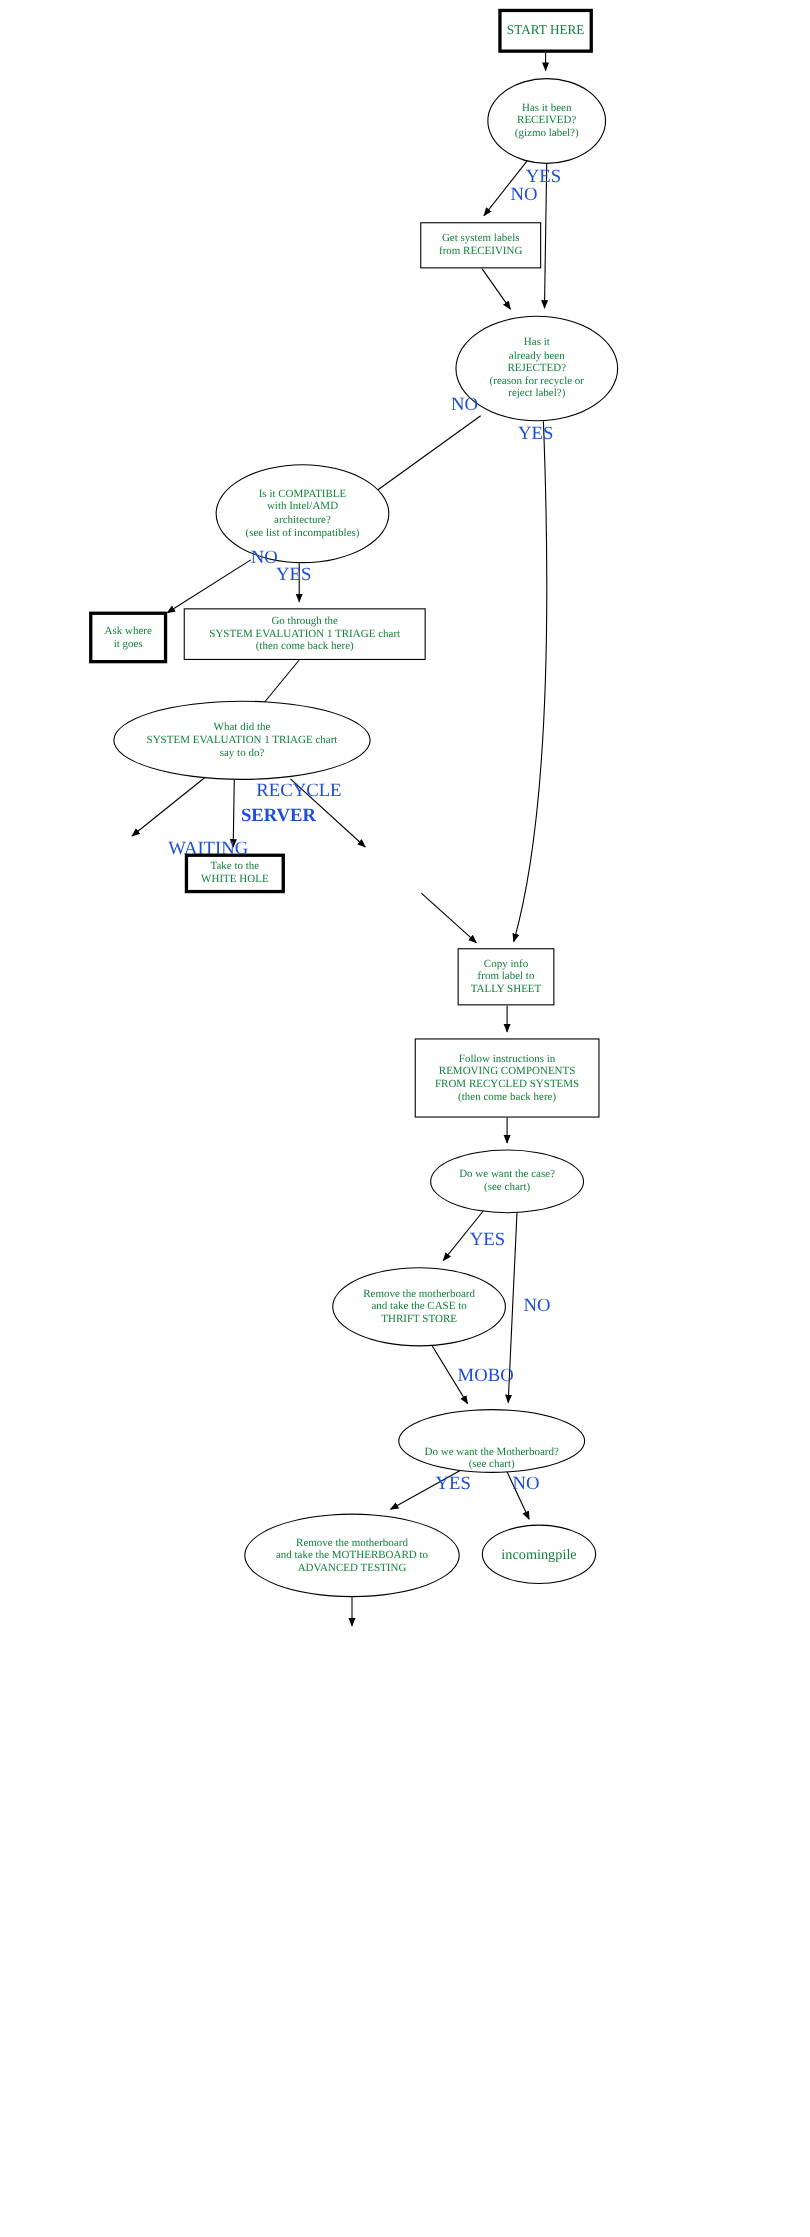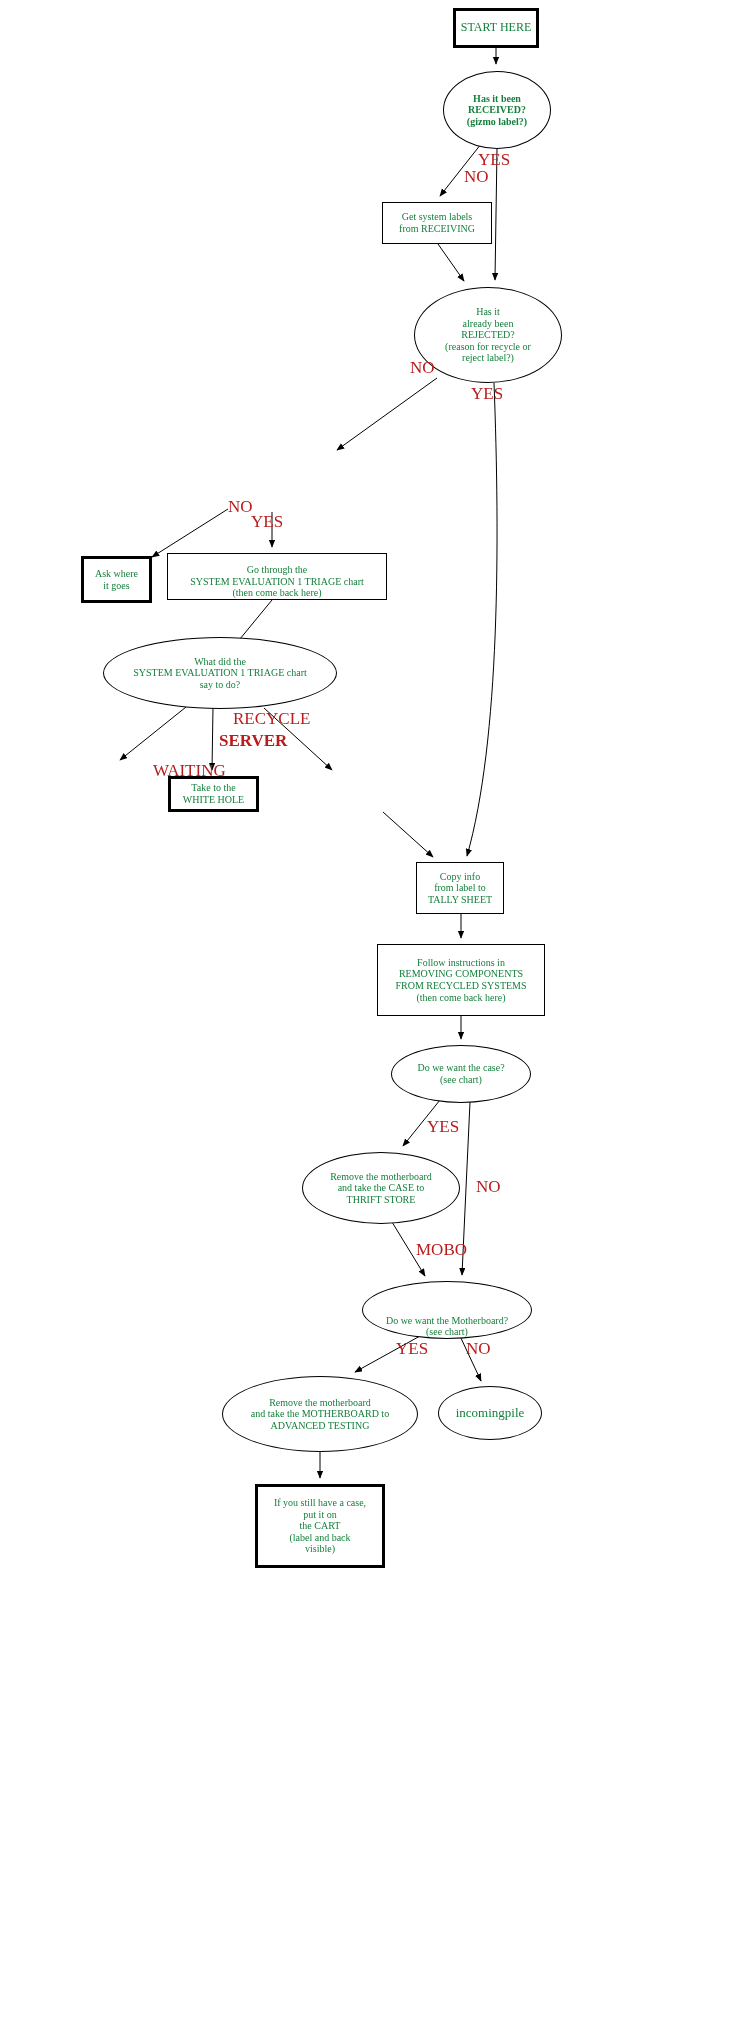--- a/index.html
+++ b/index.html
@@ -44,21 +44,21 @@
     border: 1px solid #000000;
     border-radius: 50%;
     background: #ffffff;
   }
   .node .label {
     display: block;
     width: 100%;
   }
   .edge-label {
     position: absolute;
-    color: #b91c1c;
+    color: #1d4ed8;
     white-space: pre;
     font-family: "Liberation Serif", "DejaVu Serif", serif;
   }
 </style>
 </head>
 <body>
 
 <div id="canvas">
 
   <svg class="edges" viewBox="0 0 736 2034">
@@ -110,46 +110,52 @@
       <path d="M460,1336 L481,1381"></path>
 
       <path d="M320,1452 L320,1478"></path>
     </g>
   </svg>
 
   <div class="node box bold" style="left:453px; top:8px; width:86px; height:40px; font-size:12px;">
     <span class="label">START HERE</span>
   </div>
 
-  <div class="node ellipse" style="left:443px; top:71px; width:108px; height:78px; font-size:10px;font-weight:bold;">
+  <div class="node ellipse" style="left:443px; top:71px; width:108px; height:78px; font-size:10px;">
     <span class="label">Has it been
 RECEIVED?
 (gizmo label?)</span>
   </div>
 
   <div class="node box" style="left:382px; top:202px; width:110px; height:42px; font-size:10px;">
     <span class="label">Get system labels
 from RECEIVING</span>
   </div>
 
   <div class="node ellipse" style="left:414px; top:287px; width:148px; height:96px; font-size:10px;">
     <span class="label">Has it
 already been
 REJECTED?
 (reason for recycle or
 reject label?)</span>
   </div>
 
+  <div class="node ellipse" style="left:196px; top:422px; width:158px; height:90px; font-size:10px;">
+    <span class="label">Is it COMPATIBLE
+with Intel/AMD
+architecture?
+(see list of incompatibles)</span>
+  </div>
 
   <div class="node box bold" style="left:81px; top:556px; width:71px; height:47px; font-size:10px;">
     <span class="label">Ask where
 it goes</span>
   </div>
 
-  <div class="node box" style="left:167px; top:553px; width:220px; height:47px; font-size:10px;align-items:flex-end;">
+  <div class="node box" style="left:167px; top:553px; width:220px; height:47px; font-size:10px;">
     <span class="label">Go through the
 SYSTEM EVALUATION 1 TRIAGE chart
 (then come back here)</span>
   </div>
 
   <div class="node ellipse" style="left:103px; top:637px; width:234px; height:72px; font-size:10px;">
     <span class="label">What did the
 SYSTEM EVALUATION 1 TRIAGE chart
 say to do?</span>
   </div>
@@ -193,27 +199,20 @@
   <div class="node ellipse" style="left:222px; top:1376px; width:196px; height:76px; font-size:10px;">
     <span class="label">Remove the motherboard
 and take the MOTHERBOARD to
 ADVANCED TESTING</span>
   </div>
 
   <div class="node ellipse" style="left:438px; top:1386px; width:104px; height:54px; font-size:13px;">
     <span class="label">incomingpile</span>
   </div>
 
-  <div class="node box bold" style="left:255px; top:1484px; width:130px; height:84px; font-size:10px;">
-    <span class="label">If you still have a case,
-put it on
-the CART
-(label and back
-visible)</span>
-  </div>
 
   <div class="edge-label" style="left:478px; top:150px; font-size:17px;">YES</div>
   <div class="edge-label" style="left:464px; top:167px; font-size:17px;">NO</div>
   <div class="edge-label" style="left:410px; top:358px; font-size:17px;">NO</div>
   <div class="edge-label" style="left:471px; top:384px; font-size:17px;">YES</div>
   <div class="edge-label" style="left:228px; top:497px; font-size:17px;">NO</div>
   <div class="edge-label" style="left:251px; top:512px; font-size:17px;">YES</div>
   <div class="edge-label" style="left:233px; top:709px; font-size:17px;">RECYCLE</div>
   <div class="edge-label" style="left:153px; top:731px; font-size:17px;margin-top:30px;">WAITING</div>
   <div class="edge-label" style="left:219px; top:731px; font-size:17px;font-weight:bold;">SERVER</div>

